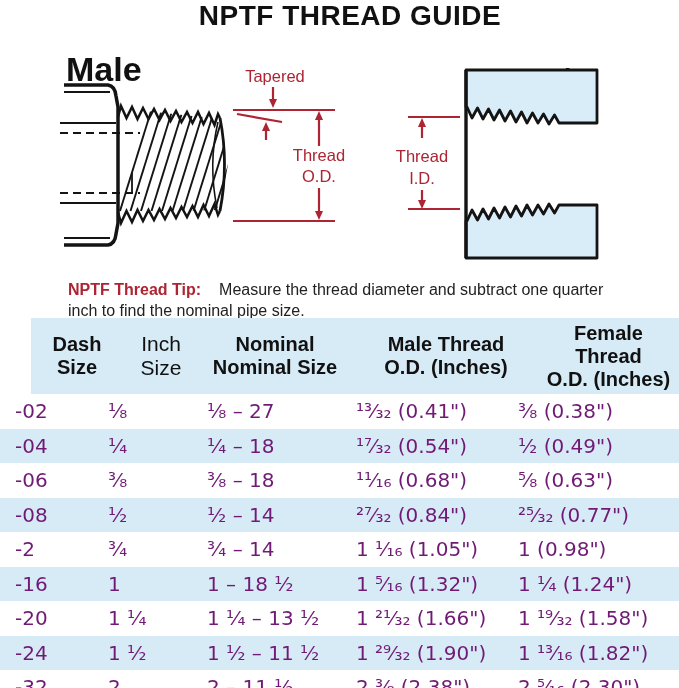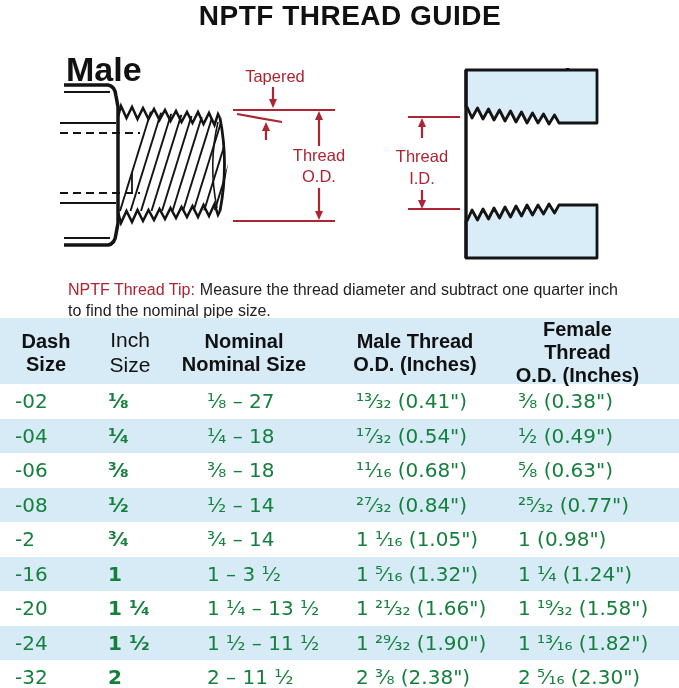--- a/index.html
+++ b/index.html
@@ -8,31 +8,31 @@
         font-family:"Liberation Sans",sans-serif;color:var(--ink);padding-left:21px;}
   .title{position:absolute;top:0;left:0;width:100%;text-align:center;
          font-size:28px;font-weight:bold;letter-spacing:.5px;color:#111;}
   .male-label{position:absolute;left:66px;top:55px;font-size:34px;line-height:28px;font-weight:bold;color:#111;}
   .female-label{position:absolute;left:496px;top:38px;font-size:26px;line-height:27px;font-weight:bold;color:#111;margin-top:27px;}
   .svg-abs{position:absolute;}
   #male-svg{left:58px;top:60px;}
   #female-svg{left:380px;top:62px;}
   .ann-text{fill:var(--red);font-family:"Liberation Sans",sans-serif;font-size:16.5px;}
   .tip{position:absolute;left:68px;top:263px;width:556px;font-size:16px;line-height:1.32;color:#222;}
-  .tip-label{color:var(--red);font-weight:normal;margin-right:5px;}
+  .tip-label{color:var(--red);font-weight:bold;margin-right:18px;}
   .nptf-table{position:absolute;left:0;top:318px;width:679px;}
-  .thead{display:grid;grid-template-columns:92px 76px 152px 190px 135px 1fr;height:66px;
-         background:var(--blue);align-items:center;}
+  .thead{display:grid;grid-template-columns:92px 76px 152px 190px 135px 1fr;height:76px;
+         background:var(--blue);align-items:center;margin-left:31px;}
   .th{text-align:center;font-weight:bold;font-size:20px;line-height:1.15;color:#111;}
   .th.inch{font-weight:500;font-size:21px;}
   .trow{display:grid;grid-template-columns:92px 76px 152px 190px 135px 1fr;height:34.5px;
         align-items:center;font-family:"DejaVu Sans",sans-serif;font-size:20px;
-        color:#15803d;white-space:nowrap;}
+        color:#701a75;white-space:nowrap;}
   .trow:nth-child(even){background:var(--blue);}
-  .td.c1{padding-left:15px;} .td.c2{padding-left:16px;font-weight:bold;} .td.c3{padding-left:39px;}
+  .td.c1{padding-left:15px;} .td.c2{padding-left:16px;} .td.c3{padding-left:39px;}
   .td.c4{padding-left:36px;} .td.c5{padding-left:8px;}
 </style>
 </head>
 <body>
 
 <div class="page">
 
   <div class="title">NPTF THREAD GUIDE</div>
 
   <div class="male-label">Male</div>
@@ -169,21 +169,21 @@
       <div class="trow">
         <div class="td c1">-2</div>
         <div class="td c2">³⁄₄</div>
         <div class="td c3">³⁄₄ – 14</div>
         <div class="td c4">1 ¹⁄₁₆ (1.05")</div>
         <div class="td c5">1 (0.98")</div>
       </div>
       <div class="trow">
         <div class="td c1">-16</div>
         <div class="td c2">1</div>
-        <div class="td c3">1 – 3 ¹⁄₂</div>
+        <div class="td c3">1 – 18 ¹⁄₂</div>
         <div class="td c4">1 ⁵⁄₁₆ (1.32")</div>
         <div class="td c5">1 ¹⁄₄ (1.24")</div>
       </div>
       <div class="trow">
         <div class="td c1">-20</div>
         <div class="td c2">1 ¹⁄₄</div>
         <div class="td c3">1 ¹⁄₄ – 13 ¹⁄₂</div>
         <div class="td c4">1 ²¹⁄₃₂ (1.66")</div>
         <div class="td c5">1 ¹⁹⁄₃₂ (1.58")</div>
       </div>

